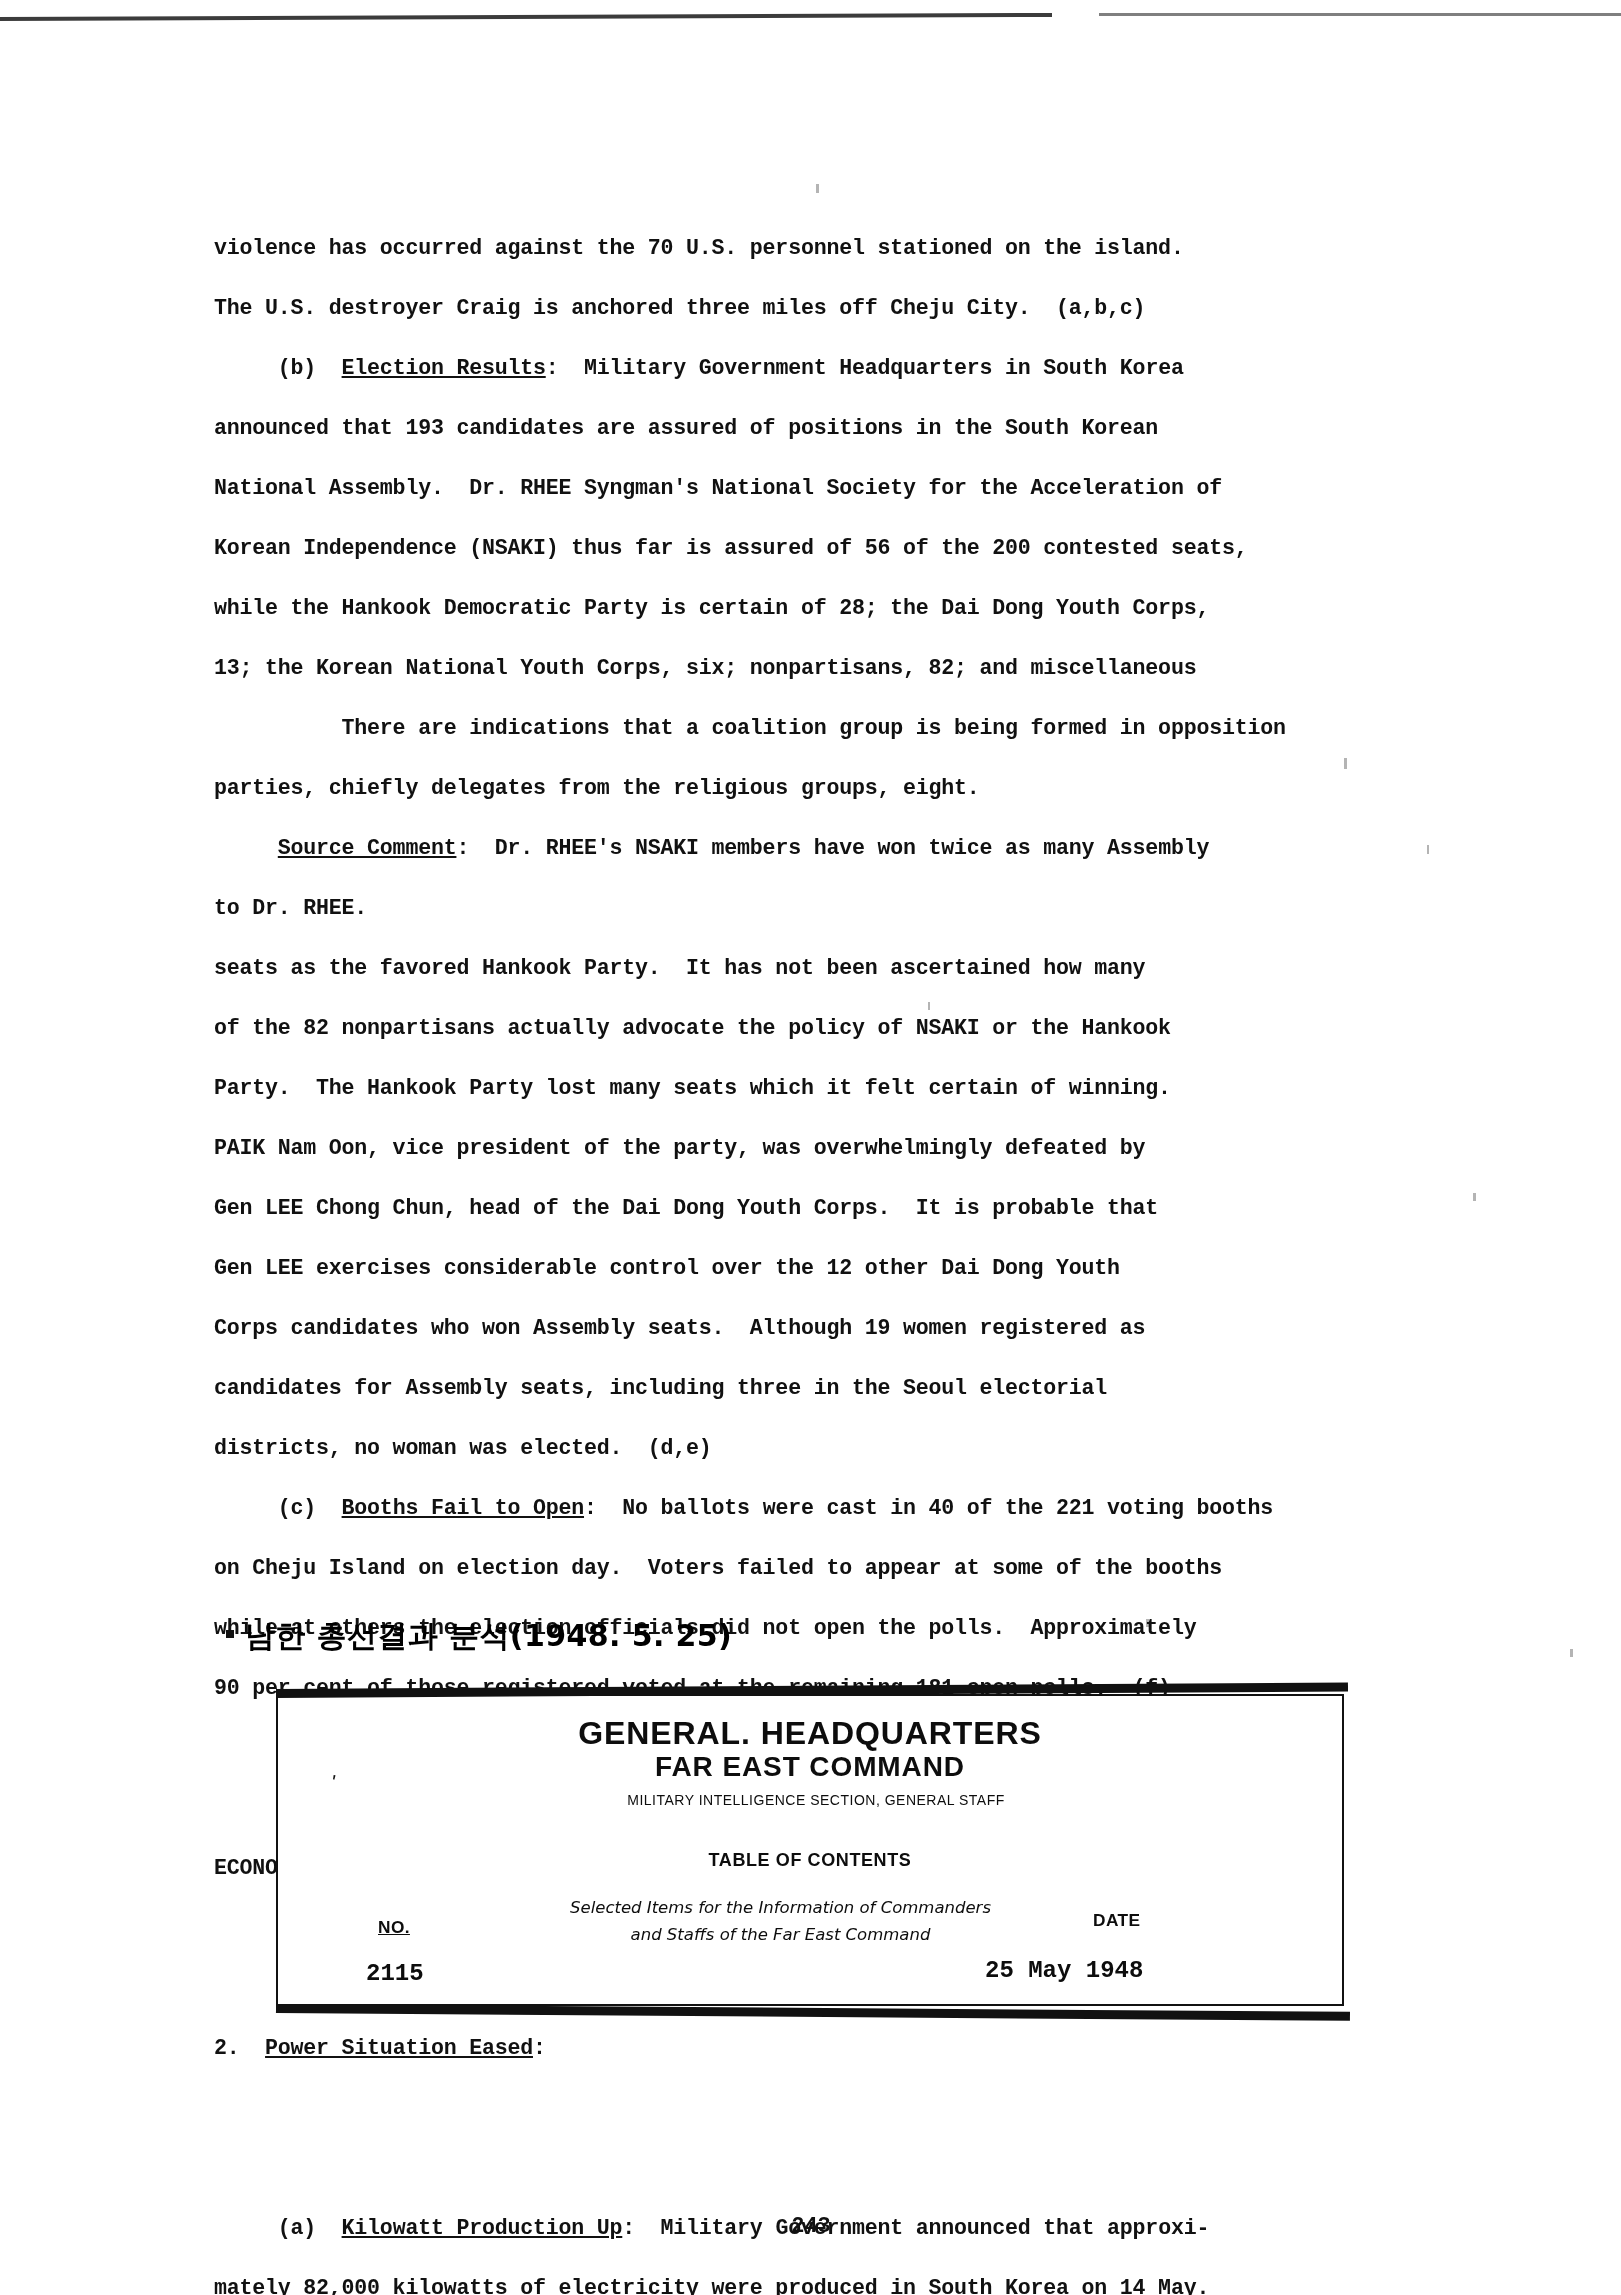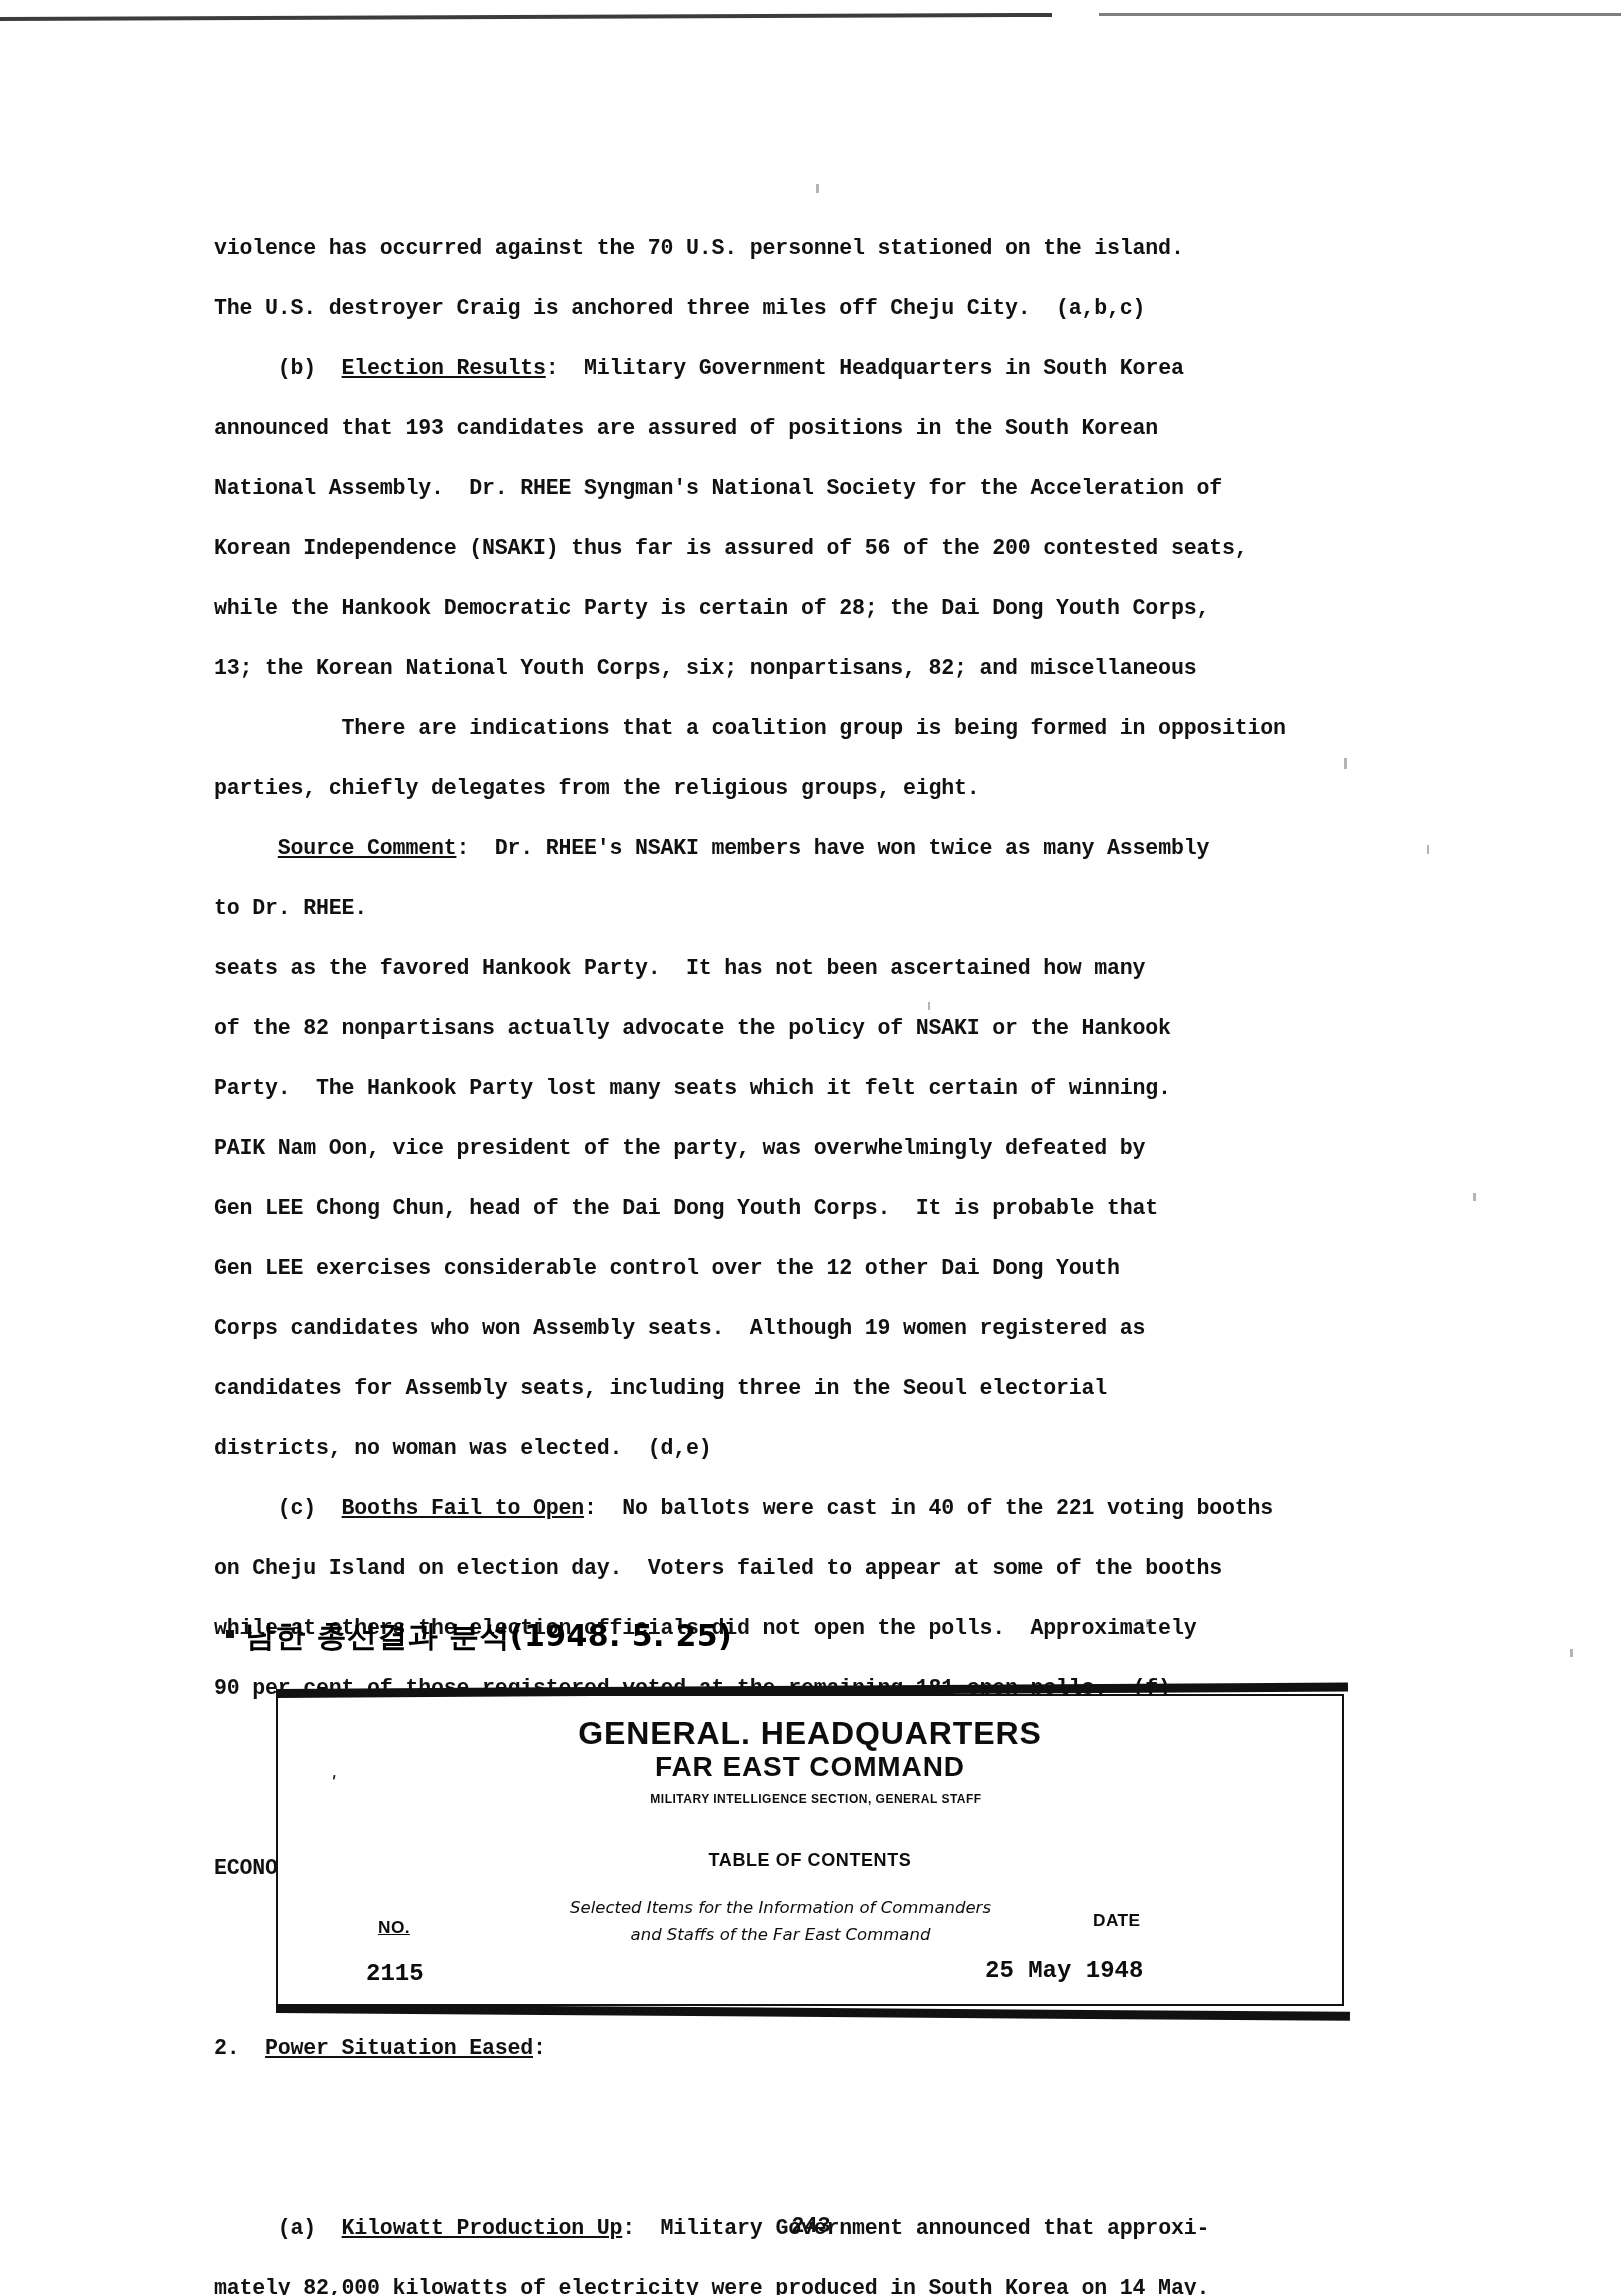--- a/index.html
+++ b/index.html
@@ -142,22 +142,22 @@
     font-size: 28px;
     font-weight: 700;
     letter-spacing: 0.9px;
   }
   .gh-line3 {
     position: absolute;
     top: 96px;
     left: 12px;
     right: 0;
     text-align: center;
-    font-size: 12px;
-    font-weight: 700;
+    font-size: 14px;
+    font-weight: 400;
     letter-spacing: 0.5px;
   }
   .toc-title {
     position: absolute;
     top: 154px;
     left: 0;
     right: 0;
     text-align: center;
     font-size: 18px;
     font-weight: 700;

